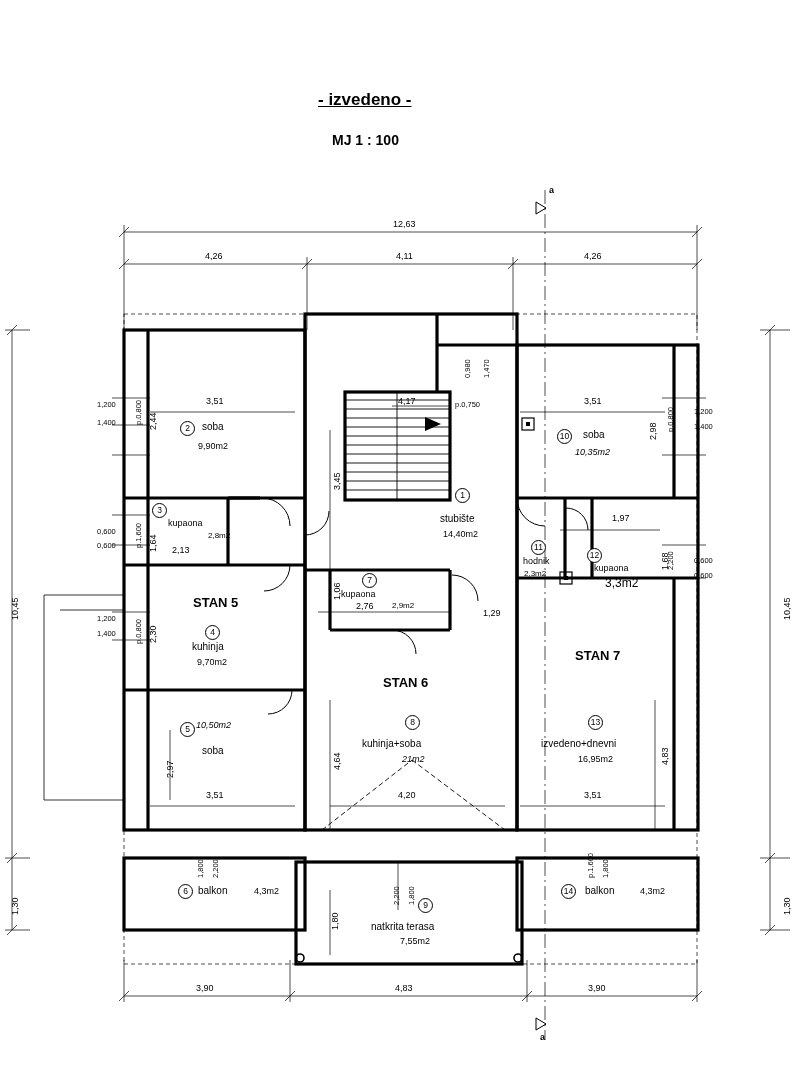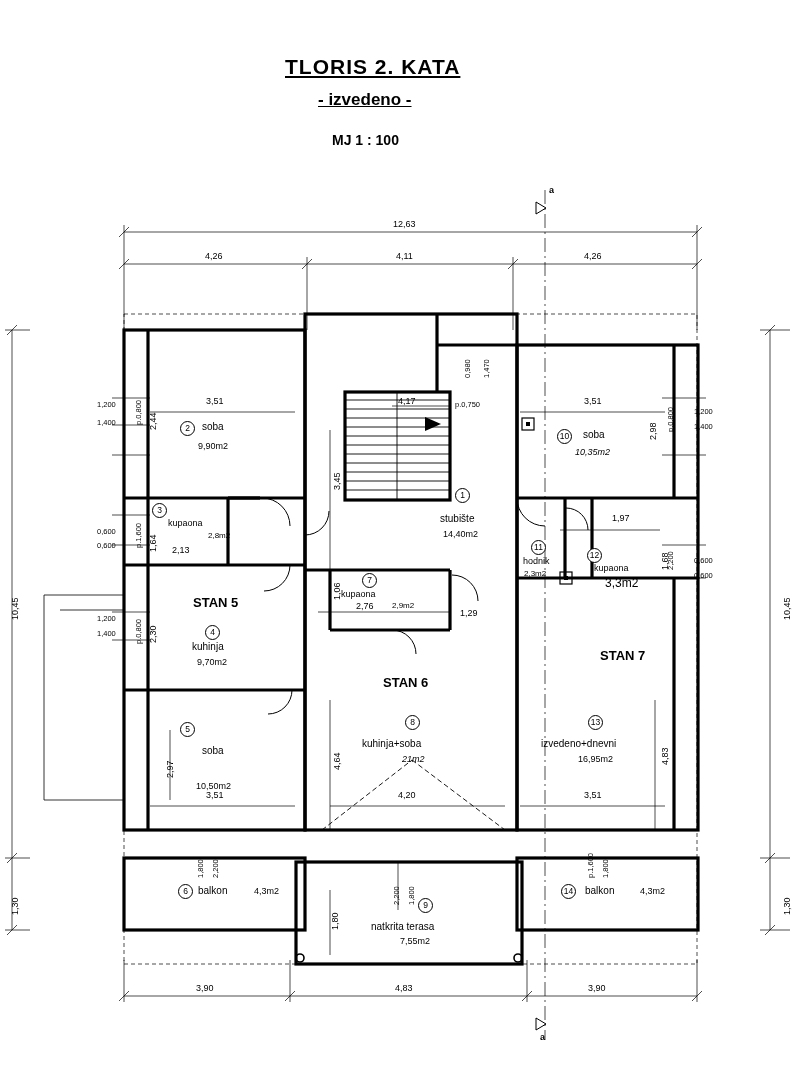--- a/index.html
+++ b/index.html
@@ -16,21 +16,20 @@
   .dimsm{font-size:7.5px;}
   .num{position:absolute;width:13px;height:13px;border:1px solid #000;border-radius:50%;font-size:8.5px;line-height:13px;text-align:center;background:#fff;}
   svg{position:absolute;left:0;top:0;}
   .rot{transform:rotate(-90deg);transform-origin:0 0;}
 </style>
 </head>
 <body>
 
 <div id="sheet">
 
-  <div class="t title" style="left:285px;top:55px;">TLORIS  2. KATA</div>
   <div class="t sub" style="left:318px;top:90px;">- izvedeno -</div>
   <div class="t scale" style="left:332px;top:132px;">MJ   1 : 100</div>
 
   <svg width="805" height="1080">
     <g stroke="#000" fill="none">
 
       <g stroke-width="0.7">
 
         <line x1="124" y1="232" x2="697" y2="232"></line>
         <line x1="124" y1="264" x2="697" y2="264"></line>
@@ -211,41 +210,41 @@
   <div class="t dim" style="left:395px;top:983px;">4,83</div>
   <div class="t dim" style="left:588px;top:983px;">3,90</div>
 
   <div class="t dim rot" style="left:10px;top:620px;">10,45</div>
   <div class="t dim rot" style="left:10px;top:915px;">1,30</div>
   <div class="t dim rot" style="left:782px;top:620px;">10,45</div>
   <div class="t dim rot" style="left:782px;top:915px;">1,30</div>
 
   <div class="t stan" style="left:193px;top:595px;">STAN 5</div>
   <div class="t stan" style="left:383px;top:675px;">STAN 6</div>
-  <div class="t stan" style="left:600px;top:648px;">STAN 7</div>
+  <div class="t stan" style="left:575px;top:648px;">STAN 7</div>
 
   <div class="num" style="left:455px;top:488px;">1</div>
   <div class="t roomname" style="left:440px;top:513px;">stubište</div>
   <div class="t area" style="left:443px;top:529px;">14,40m2</div>
 
   <div class="num" style="left:180px;top:421px;">2</div>
   <div class="t roomname" style="left:202px;top:421px;">soba</div>
   <div class="t area" style="left:198px;top:441px;">9,90m2</div>
 
   <div class="num" style="left:152px;top:503px;">3</div>
   <div class="t roomname" style="left:168px;top:518px;font-size:9px;">kupaona</div>
   <div class="t area" style="left:208px;top:531px;font-size:8px;">2,8m2</div>
 
   <div class="num" style="left:205px;top:625px;">4</div>
   <div class="t roomname" style="left:192px;top:641px;">kuhinja</div>
   <div class="t area" style="left:197px;top:657px;">9,70m2</div>
 
   <div class="num" style="left:180px;top:722px;">5</div>
   <div class="t roomname" style="left:202px;top:745px;">soba</div>
-  <div class="t area" style="left:196px;top:781px;">10,50m2</div>
+  <div class="t area" style="left:196px;top:720px;font-style:italic;">10,50m2</div>
 
   <div class="num" style="left:178px;top:884px;">6</div>
   <div class="t roomname" style="left:198px;top:885px;">balkon</div>
   <div class="t area" style="left:254px;top:886px;">4,3m2</div>
 
   <div class="num" style="left:362px;top:573px;">7</div>
   <div class="t roomname" style="left:341px;top:589px;font-size:9px;">kupaona</div>
   <div class="t area" style="left:392px;top:601px;font-size:8px;">2,9m2</div>
 
   <div class="num" style="left:405px;top:715px;">8</div>
@@ -276,21 +275,21 @@
   <div class="t roomname" style="left:585px;top:885px;">balkon</div>
   <div class="t area" style="left:640px;top:886px;">4,3m2</div>
 
   <div class="t dim" style="left:206px;top:396px;">3,51</div>
   <div class="t dim" style="left:398px;top:396px;">4,17</div>
   <div class="t dimsm" style="left:455px;top:400px;">p.0,750</div>
   <div class="t dim" style="left:584px;top:396px;">3,51</div>
 
   <div class="t dim" style="left:172px;top:545px;">2,13</div>
   <div class="t dim" style="left:356px;top:601px;">2,76</div>
-  <div class="t dim" style="left:460px;top:608px;">1,29</div>
+  <div class="t dim" style="left:483px;top:608px;">1,29</div>
   <div class="t dim" style="left:612px;top:513px;">1,97</div>
 
   <div class="t dim" style="left:206px;top:790px;">3,51</div>
   <div class="t dim" style="left:398px;top:790px;">4,20</div>
   <div class="t dim" style="left:584px;top:790px;">3,51</div>
 
   <div class="t dim rot" style="left:332px;top:600px;">1,06</div>
   <div class="t dim rot" style="left:332px;top:490px;">3,45</div>
   <div class="t dim rot" style="left:332px;top:770px;">4,64</div>
   <div class="t dim rot" style="left:660px;top:765px;">4,83</div>

